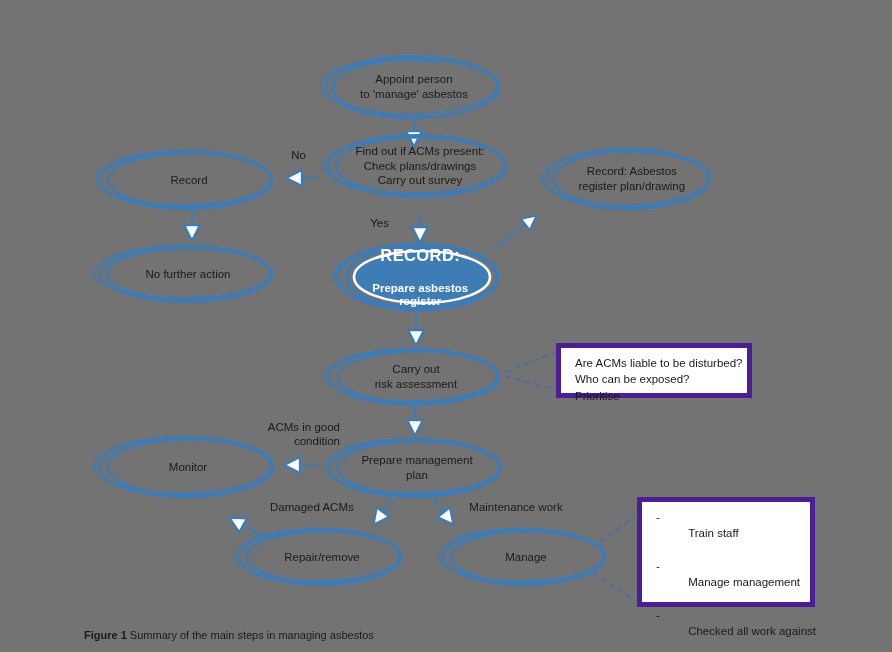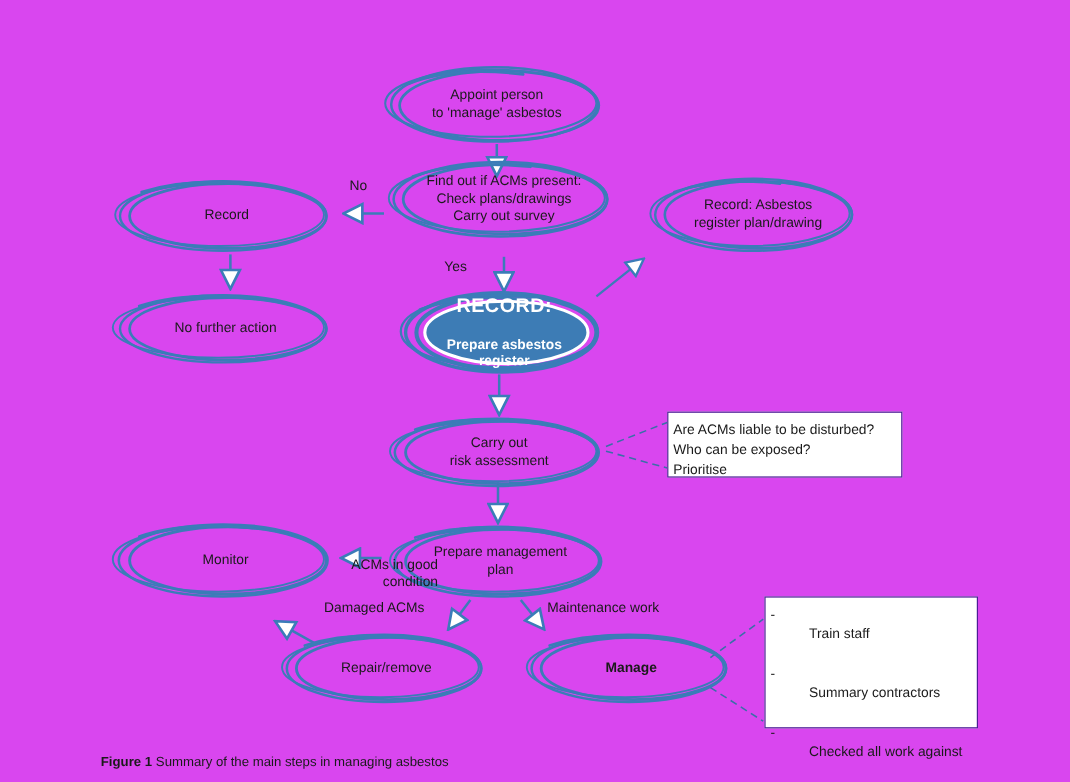--- a/index.html
+++ b/index.html
@@ -8,21 +8,21 @@
     padding: 0;
     background: #ffffff;
   }
   body {
     font-family: "Liberation Sans", sans-serif;
   }
   #figure-root {
     position: relative;
     width: 892px;
     height: 652px;
-    background: #d946ef;
+    background: #737373;
     overflow: hidden;
   }
   #edge-layer {
     position: absolute;
     left: 0;
     top: 0;
     width: 892px;
     height: 652px;
     pointer-events: none;
   }
@@ -49,21 +49,21 @@
     font-size: 11.5px;
     line-height: 1.28;
     white-space: pre-line;
   }
   .node.filled .node-label {
     color: #ffffff;
     font-weight: bold;
     text-align: center;
   }
   .node.emph-label .node-label {
-    font-weight: bold;
+    font-weight: normal;
   }
   .node.filled .node-label .big {
     display: block;
     font-size: 16.5px;
     letter-spacing: 0.4px;
     margin-bottom: 1px;
   }
   .node.filled .node-label .small {
     display: block;
     font-size: 11.5px;
@@ -76,25 +76,25 @@
     font-size: 11.5px;
     line-height: 1.25;
     white-space: pre-line;
     text-align: right;
   }
   
   .note-box {
     position: absolute;
     box-sizing: border-box;
     background: #ffffff;
-    border: 1px solid #4c1d95;
+    border: 5px solid #4c1d95;
     color: #1a1a1a;
     font-size: 11.5px;
     line-height: 1.42;
-    padding: 7px 9px 7px 4px;
+    padding: 7px 9px 7px 14px;
   }
   .note-box .note-line {
     white-space: pre;
   }
   .note-box.bulleted .note-line {
     display: block;
     text-indent: 0;
     padding-left: 13px;
     position: relative;
   }
@@ -279,39 +279,39 @@
       <ellipse cx="85" cy="32" rx="82" ry="25" fill="none" stroke="#3b7cb8" stroke-width="1.6"></ellipse>
       <path d="M22 14 Q58 2 110 7" fill="none" stroke="#3b7cb8" stroke-width="2.2" stroke-linecap="round"></path>
     </svg>
     <div class="node-label">Manage</div>
   </div>
 
   <div class="edge-label" style="left:272px; top:148px; width:34px;">No</div>
 
   <div class="edge-label" style="left:355px; top:216px; width:34px;">Yes</div>
 
-  <div class="edge-label" style="left:249px; top:420px; width:116px;margin-top:44px;">ACMs in good
+  <div class="edge-label" style="left:224px; top:420px; width:116px;">ACMs in good
 condition</div>
 
   <div class="edge-label" style="left:270px; top:500px; width:106px; text-align:left;">Damaged ACMs</div>
 
-  <div class="edge-label" style="left:456px; top:500px; width:120px; text-align:left;">Maintenance work</div>
+  <div class="edge-label" style="left:456px; top:500px; width:120px; text-align:center;">Maintenance work</div>
 
   <div class="note-box" style="left:556px; top:343px; width:196px; height:55px;">
     <span class="note-line">Are ACMs liable to be disturbed?</span><br>
     <span class="note-line">Who can be exposed?</span><br>
     <span class="note-line">Prioritise</span>
   </div>
 
   <div class="note-box bulleted" style="left:637px; top:497px; width:178px; height:110px;">
     <span class="note-line">
       <span class="dash">-</span><span>Train staff</span>
     </span>
     <span class="note-line">
-      <span class="dash">-</span><span>Summary contractors</span>
+      <span class="dash">-</span><span>Manage management</span>
     </span>
     <span class="note-line">
       <span class="dash">-</span><span>Checked all work against</span>
     </span>
     <span class="note-line cont">
       
     </span>
 
   </div>
 

